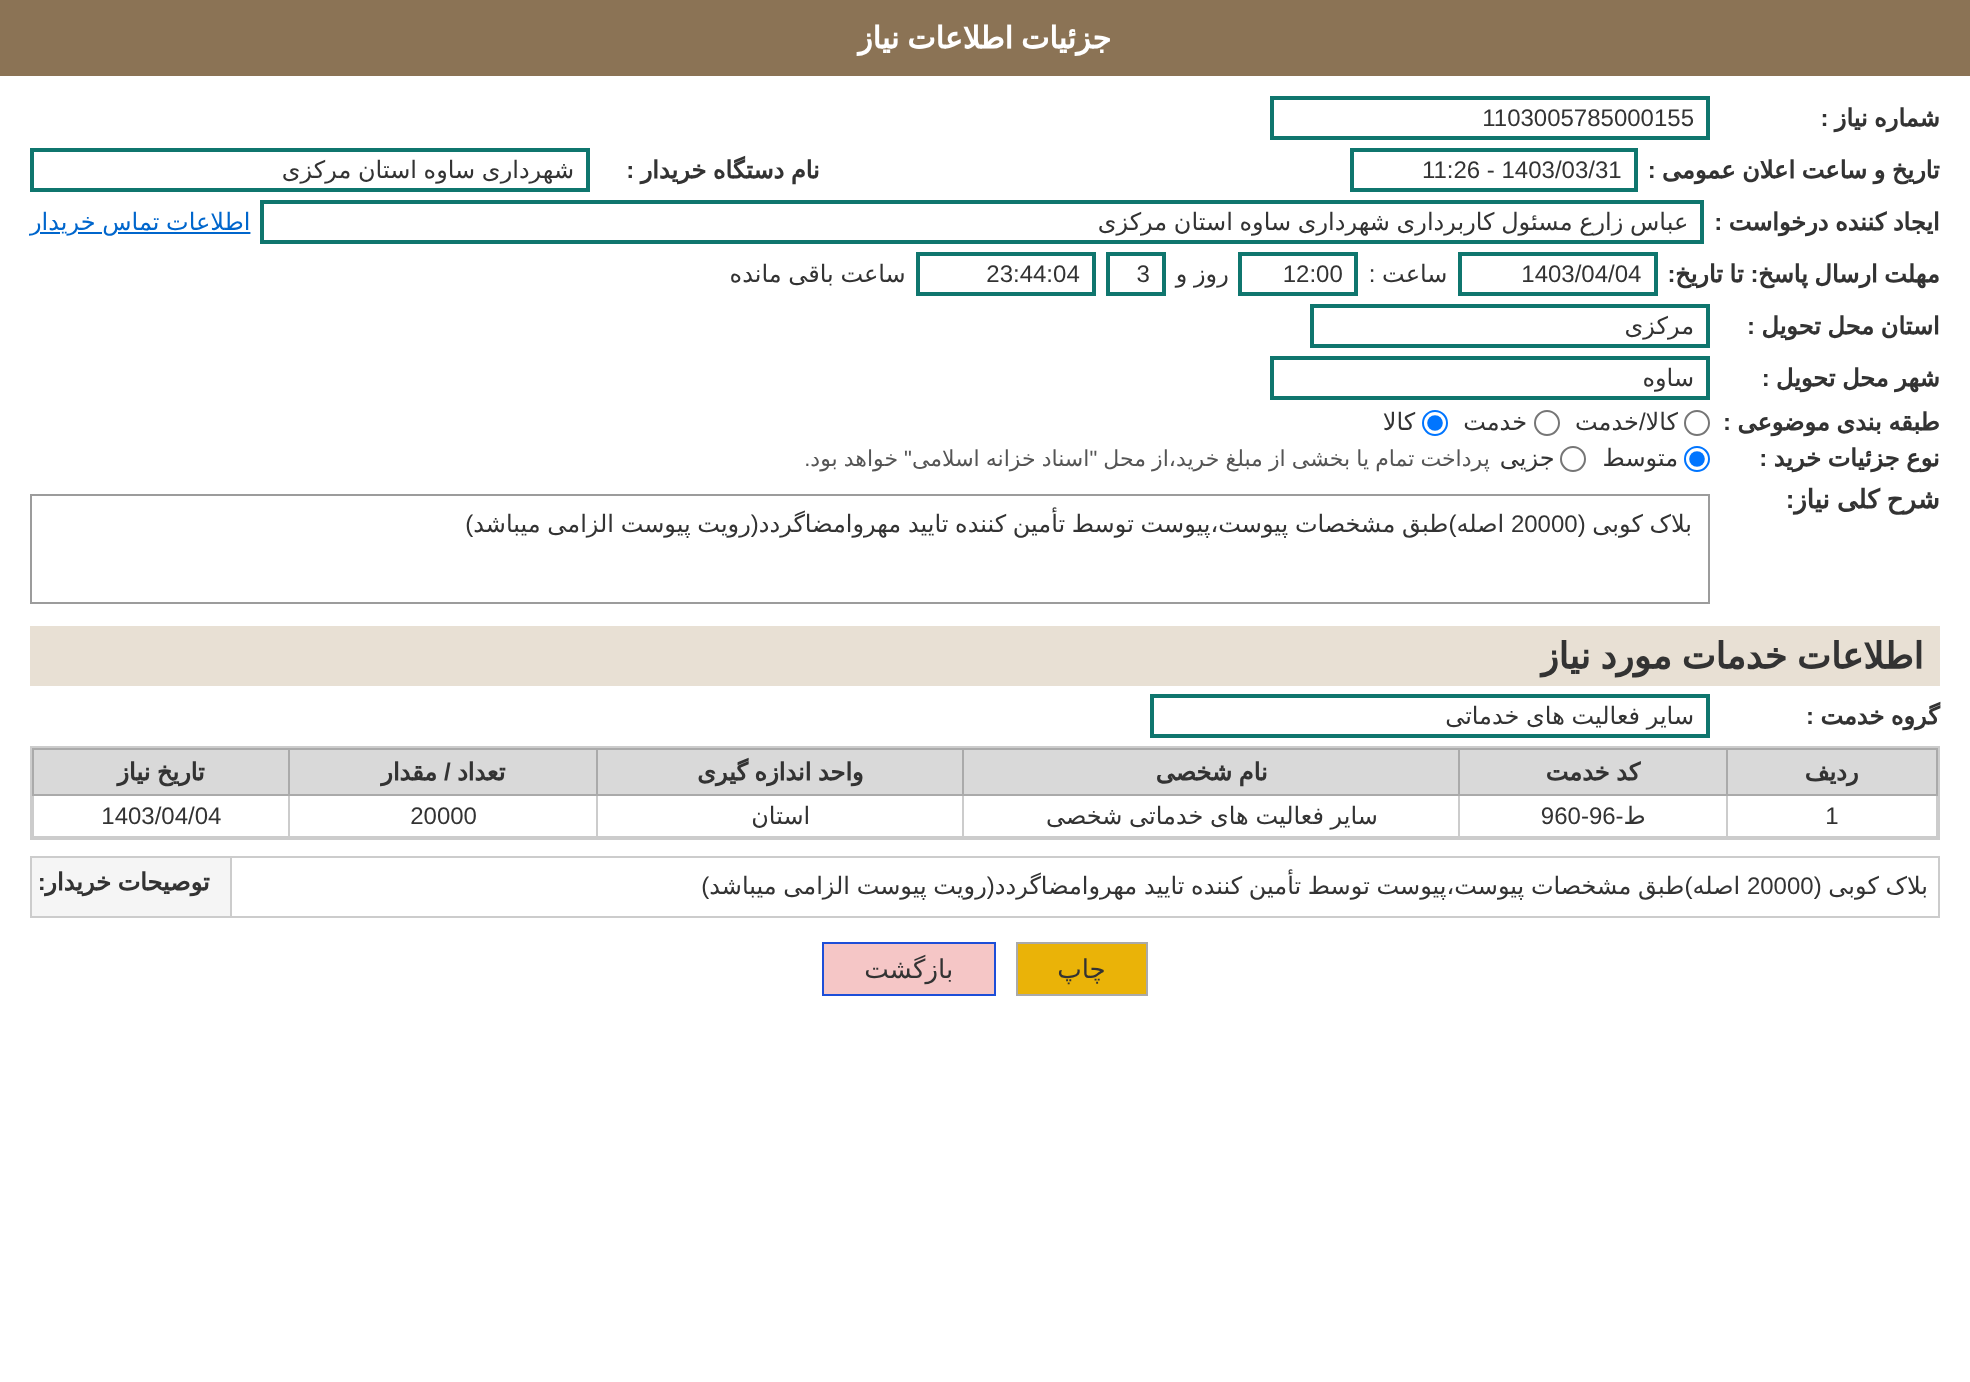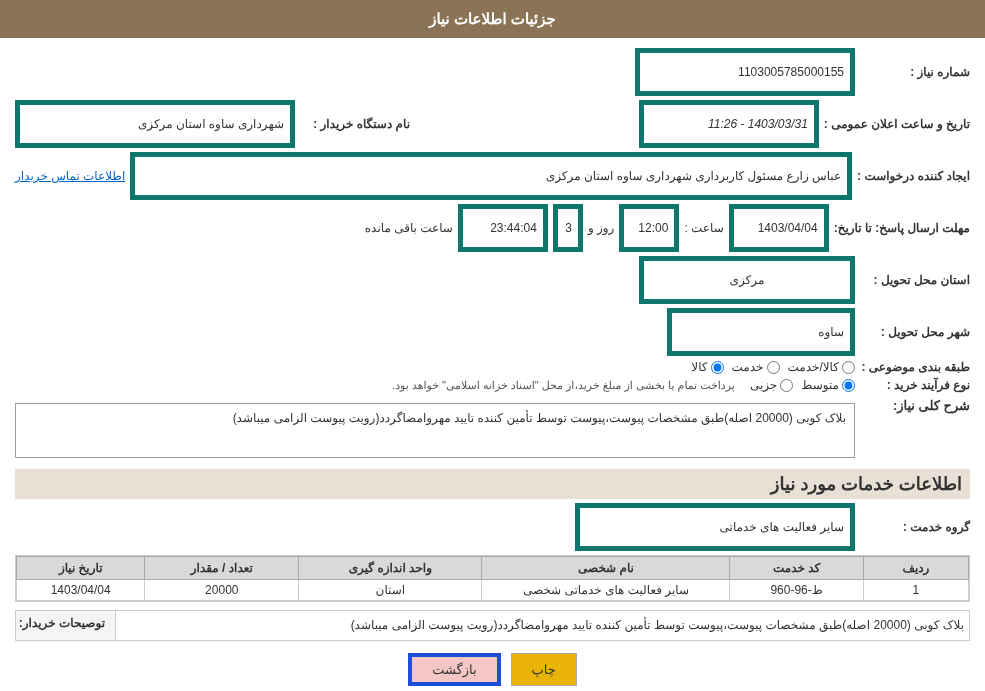--- a/index.html
+++ b/index.html
@@ -111,40 +111,40 @@
       cursor: pointer;
       font-family: Tahoma, Arial, sans-serif;
     }
     .btn-print {
       background: #eab308;
       border: 1px solid #aaa;
       color: #333;
     }
     .btn-back {
       background: #f5c6c6;
-      border: 4px solid #1d4ed8;
+      border: 1px solid #1d4ed8;
       color: #333;
       text-align: center;
     }
     .row-flex {
       display: flex;
       align-items: center;
       gap: 5px;
       margin-bottom: 4px;
     }
     .lbl {
       font-weight: bold;
       white-space: nowrap;
       text-align: right;
       min-width: 110px;
     }
     .val {
-      border: 5px solid #0f766e;
+      border: 2px solid #0f766e;
       background: #fff;
-      padding: 12px 6px;
+      padding: 2px 6px;
       min-height: 20px;
       text-align: right;
       direction: rtl;
     }
     .section-header {
       background: #e8e0d4;
       font-weight: bold;
       padding: 4px 8px;
       margin: 6px 0 4px 0;
       font-size: 18px;
@@ -162,21 +162,21 @@
   <div class="content">
 
     <div class="row-flex">
       <span class="lbl">شماره نیاز :</span>
       <div class="val" style="width:220px;">1103005785000155</div>
     </div>
 
     <div class="row-flex" style="justify-content: space-between;">
       <div class="inline-group">
         <span class="lbl" style="min-width:auto;">تاریخ و ساعت اعلان عمومی :</span>
-        <div class="val" style="width:180px;font-style:italic;">1403/03/31 - 11:26</div>
+        <div class="val" style="width:144px;">1403/03/31 - 11:26</div>
       </div>
       <div class="inline-group">
         <span class="lbl">نام دستگاه خریدار :</span>
         <div class="val" style="width:280px;">شهرداری ساوه استان مرکزی</div>
       </div>
     </div>
 
     <div class="row-flex">
       <span class="lbl">ایجاد کننده درخواست :</span>
       <div class="val" style="flex:1;">عباس زارع مسئول کاربرداری شهرداری ساوه استان مرکزی</div>
@@ -189,26 +189,26 @@
       <span>ساعت :</span>
       <div class="val" style="width:60px;">12:00</div>
       <span>روز و</span>
       <div class="val" style="width:30px;">3</div>
       <div class="val" style="width:90px;">23:44:04</div>
       <span>ساعت باقی مانده</span>
     </div>
 
     <div class="row-flex">
       <span class="lbl">استان محل تحویل :</span>
-      <div class="val" style="width:216px;text-align:center;">مرکزی</div>
+      <div class="val" style="width:200px;">مرکزی</div>
     </div>
 
     <div class="row-flex">
       <span class="lbl">شهر محل تحویل :</span>
-      <div class="val" style="width:188px;">ساوه</div>
+      <div class="val" style="width:220px;">ساوه</div>
     </div>
 
     <div class="row-flex">
       <span class="lbl">طبقه بندی موضوعی :</span>
       <div class="radio-group">
         <label class="radio-label">
           <input type="radio" name="tabaqe" style=""> 
             <span>کالا/خدمت</span>
         </label>
         <label class="radio-label">
@@ -216,32 +216,32 @@
             <span>خدمت</span>
         </label>
         <label class="radio-label">
           <input type="radio" name="tabaqe" checked="" style=""> 
             <span>کالا</span>
         </label>
       </div>
     </div>
 
     <div class="row-flex">
-      <span class="lbl">نوع فرآیند خرید :</span>
+      <span class="lbl">نوع جزئیات خرید :</span>
       <div class="radio-group">
         <label class="radio-label">
           <input type="radio" name="nave" checked="" style=""> 
             <span>متوسط</span>
         </label>
         <label class="radio-label">
           <input type="radio" name="nave" style=""> 
             <span>جزیی</span>
         </label>
       </div>
-      <span style="color:#555; font-size:11px; margin-right:10px;">پرداخت تمام یا بخشی از مبلغ خرید،از محل "اسناد خزانه اسلامی" خواهد بود.</span>
+      <span style="color:#555; font-size:11px; ">پرداخت تمام یا بخشی از مبلغ خرید،از محل "اسناد خزانه اسلامی" خواهد بود.</span>
     </div>
 
     <div class="row-flex" style="align-items: flex-start; margin-top:6px;">
       <span class="lbl" style="font-weight:bold; font-size:13px;">شرح کلی نیاز:</span>
       <div class="shrh-box" style="flex:1;">بلاک کوبی (20000 اصله)طبق مشخصات پیوست،پیوست توسط تأمین کننده تایید مهروامضاگردد(رویت پیوست الزامی میباشد)</div>
     </div>
 
     <div class="section-header">اطلاعات خدمات مورد نیاز</div>
 
     <div class="row-flex">

